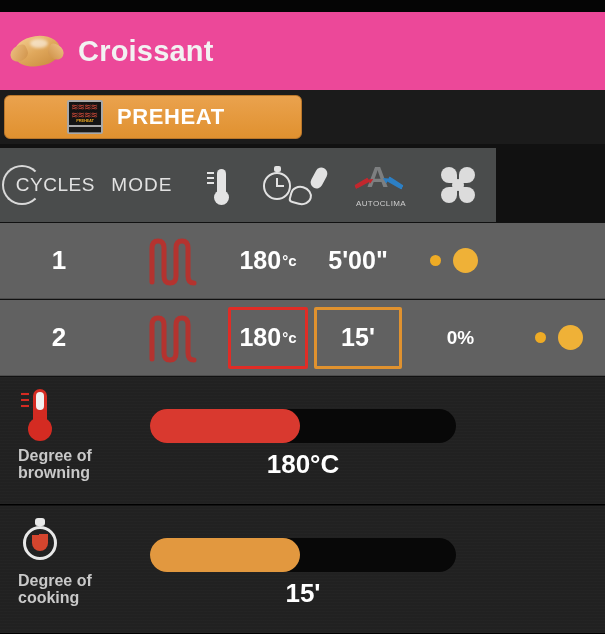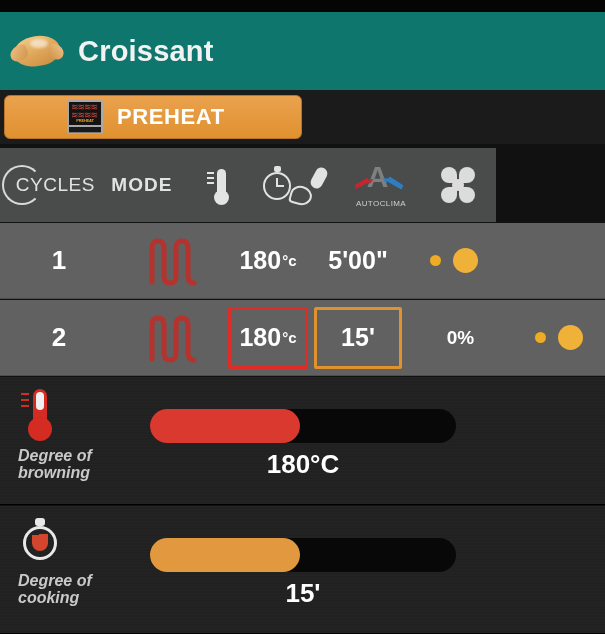--- a/index.html
+++ b/index.html
@@ -25,21 +25,21 @@
     top: 0; left: 0;
     width: 605px; height: 12px;
     background: #050505;
   }
 
   
   .titlebar {
     position: absolute;
     top: 12px; left: 0;
     width: 605px; height: 78px;
-    background: #0f766e;
+    background: #ec4899;
     display: flex;
     align-items: center;
     padding-left: 8px;
   }
   .croissant-icon {
     width: 58px; height: 46px;
     position: relative;
     flex: 0 0 auto;
   }
   .title-text {
@@ -167,21 +167,21 @@
     display: flex;
     align-items: center;
   }
   .ch {
     display: flex;
     align-items: center;
     justify-content: center;
     height: 74px;
   }
   .ch-cycles  { width: 118px; }
-  .ch-mode    { width: 110px; font-weight: bold; }
+  .ch-mode    { width: 110px; }
   .ch-temp    { width: 80px; }
   .ch-time    { width: 100px; }
   .ch-auto    { width: 105px; }
   .ch-fan     { width: 92px; }
 
   .cycles-wrap { position: relative; display: flex; align-items: center; }
   .cycles-arc {
     position: absolute;
     left: 0; top: 50%;
     transform: translateY(-50%);
@@ -432,21 +432,20 @@
     display: flex;
     flex-direction: column;
     align-items: flex-start;
   }
   .panel-caption {
     margin-top: 6px;
     font-size: 16px;
     font-weight: bold;
     color: #c9c9c9;
     line-height: 17px;
-    font-style: italic;
   }
 
   
   .thermo-red { position: relative; width: 40px; height: 56px; }
   .thermo-red .bulb {
     position: absolute;
     bottom: 0; left: 10px;
     width: 24px; height: 24px;
     background: #d42b22;
     border-radius: 50%;

